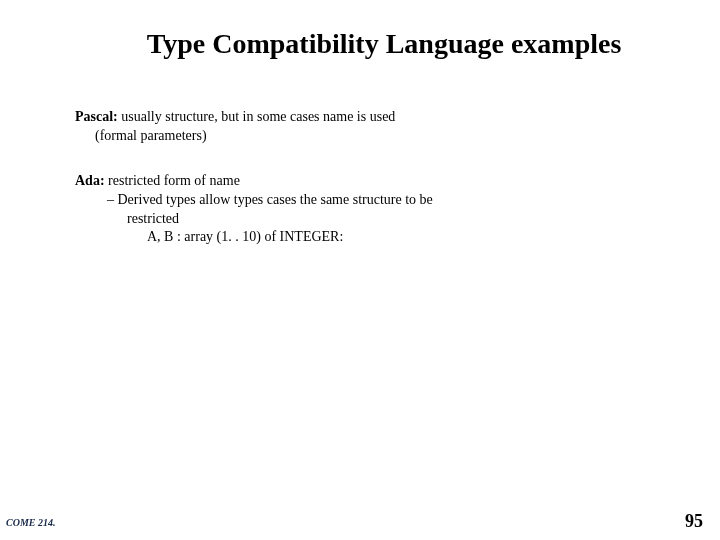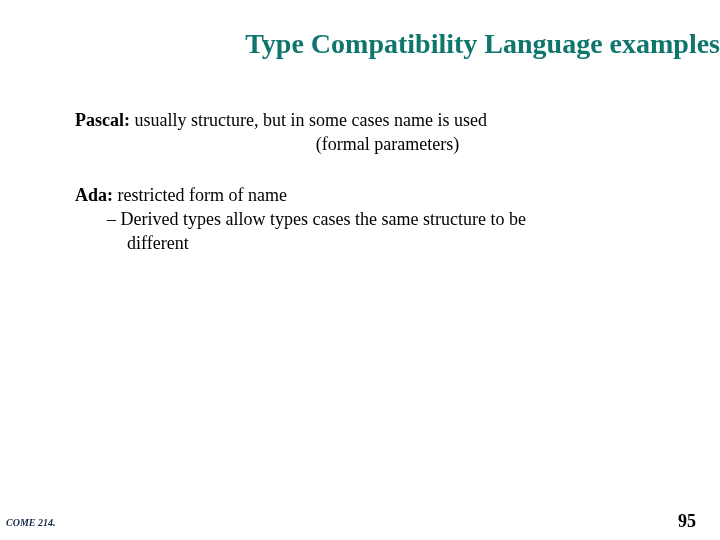--- a/index.html
+++ b/index.html
@@ -11,44 +11,43 @@
       position: relative;
       overflow: hidden;
     }
     .slide {
       width: 100%;
       height: 100%;
       padding: 28px 0 0 0;
       position: relative;
     }
     .title {
-      color: #0f766e;
+      color: #000000;
       font-size: 28px;
       font-weight: bold;
-      text-align: right;
+      text-align: center;
       padding-left: 48px;
       margin-bottom: 48px;
     }
     .content {
       padding-left: 75px;
       padding-right: 40px;
       color: #000000;
-      font-size: 18px;
+      font-size: 14px;
       line-height: 1.35;
     }
     .block {
       margin-bottom: 26px;
     }
     .label {
       font-weight: bold;
     }
     .indent-1 {
       padding-left: 20px;
       display: block;
-      text-align: center;
     }
     .indent-2 {
       padding-left: 32px;
     }
     .indent-3 {
       padding-left: 52px;
     }
     .indent-4 {
       padding-left: 72px;
     }
@@ -57,21 +56,21 @@
       bottom: 12px;
       left: 6px;
       font-size: 10px;
       color: #1a2b4a;
       font-weight: bold;
       font-style: italic;
     }
     .footer-right {
       position: absolute;
       bottom: 8px;
-      right: 24px;
+      right: 17px;
       font-size: 18px;
       color: #000000;
       font-weight: bold;
     }
   </style>
 </head>
 <body>
 
 <div class="slide">
   <h1 class="title">Type Compatibility Language examples</h1>
@@ -82,20 +81,21 @@
       <span class="label">Pascal:</span><span> usually structure, but in some cases name is used</span>
       <span class="indent-1">(formal parameters)</span>
     </div>
 
 
     <div class="block">
       <div>
         <span class="label">Ada:</span><span> restricted form of name</span>
       </div>
       <div class="indent-2">– Derived types allow types cases the same structure to be</div>
-      <div class="indent-3">different</div>
+      <div class="indent-3">restricted</div>
+      <div class="indent-4">A, B : array (1. . 10) of INTEGER:</div>
     </div>
 
   </div>
 
   <div class="footer-left">COME 214.</div>
   <div class="footer-right">95</div>
 </div>
 
 </body></html>

